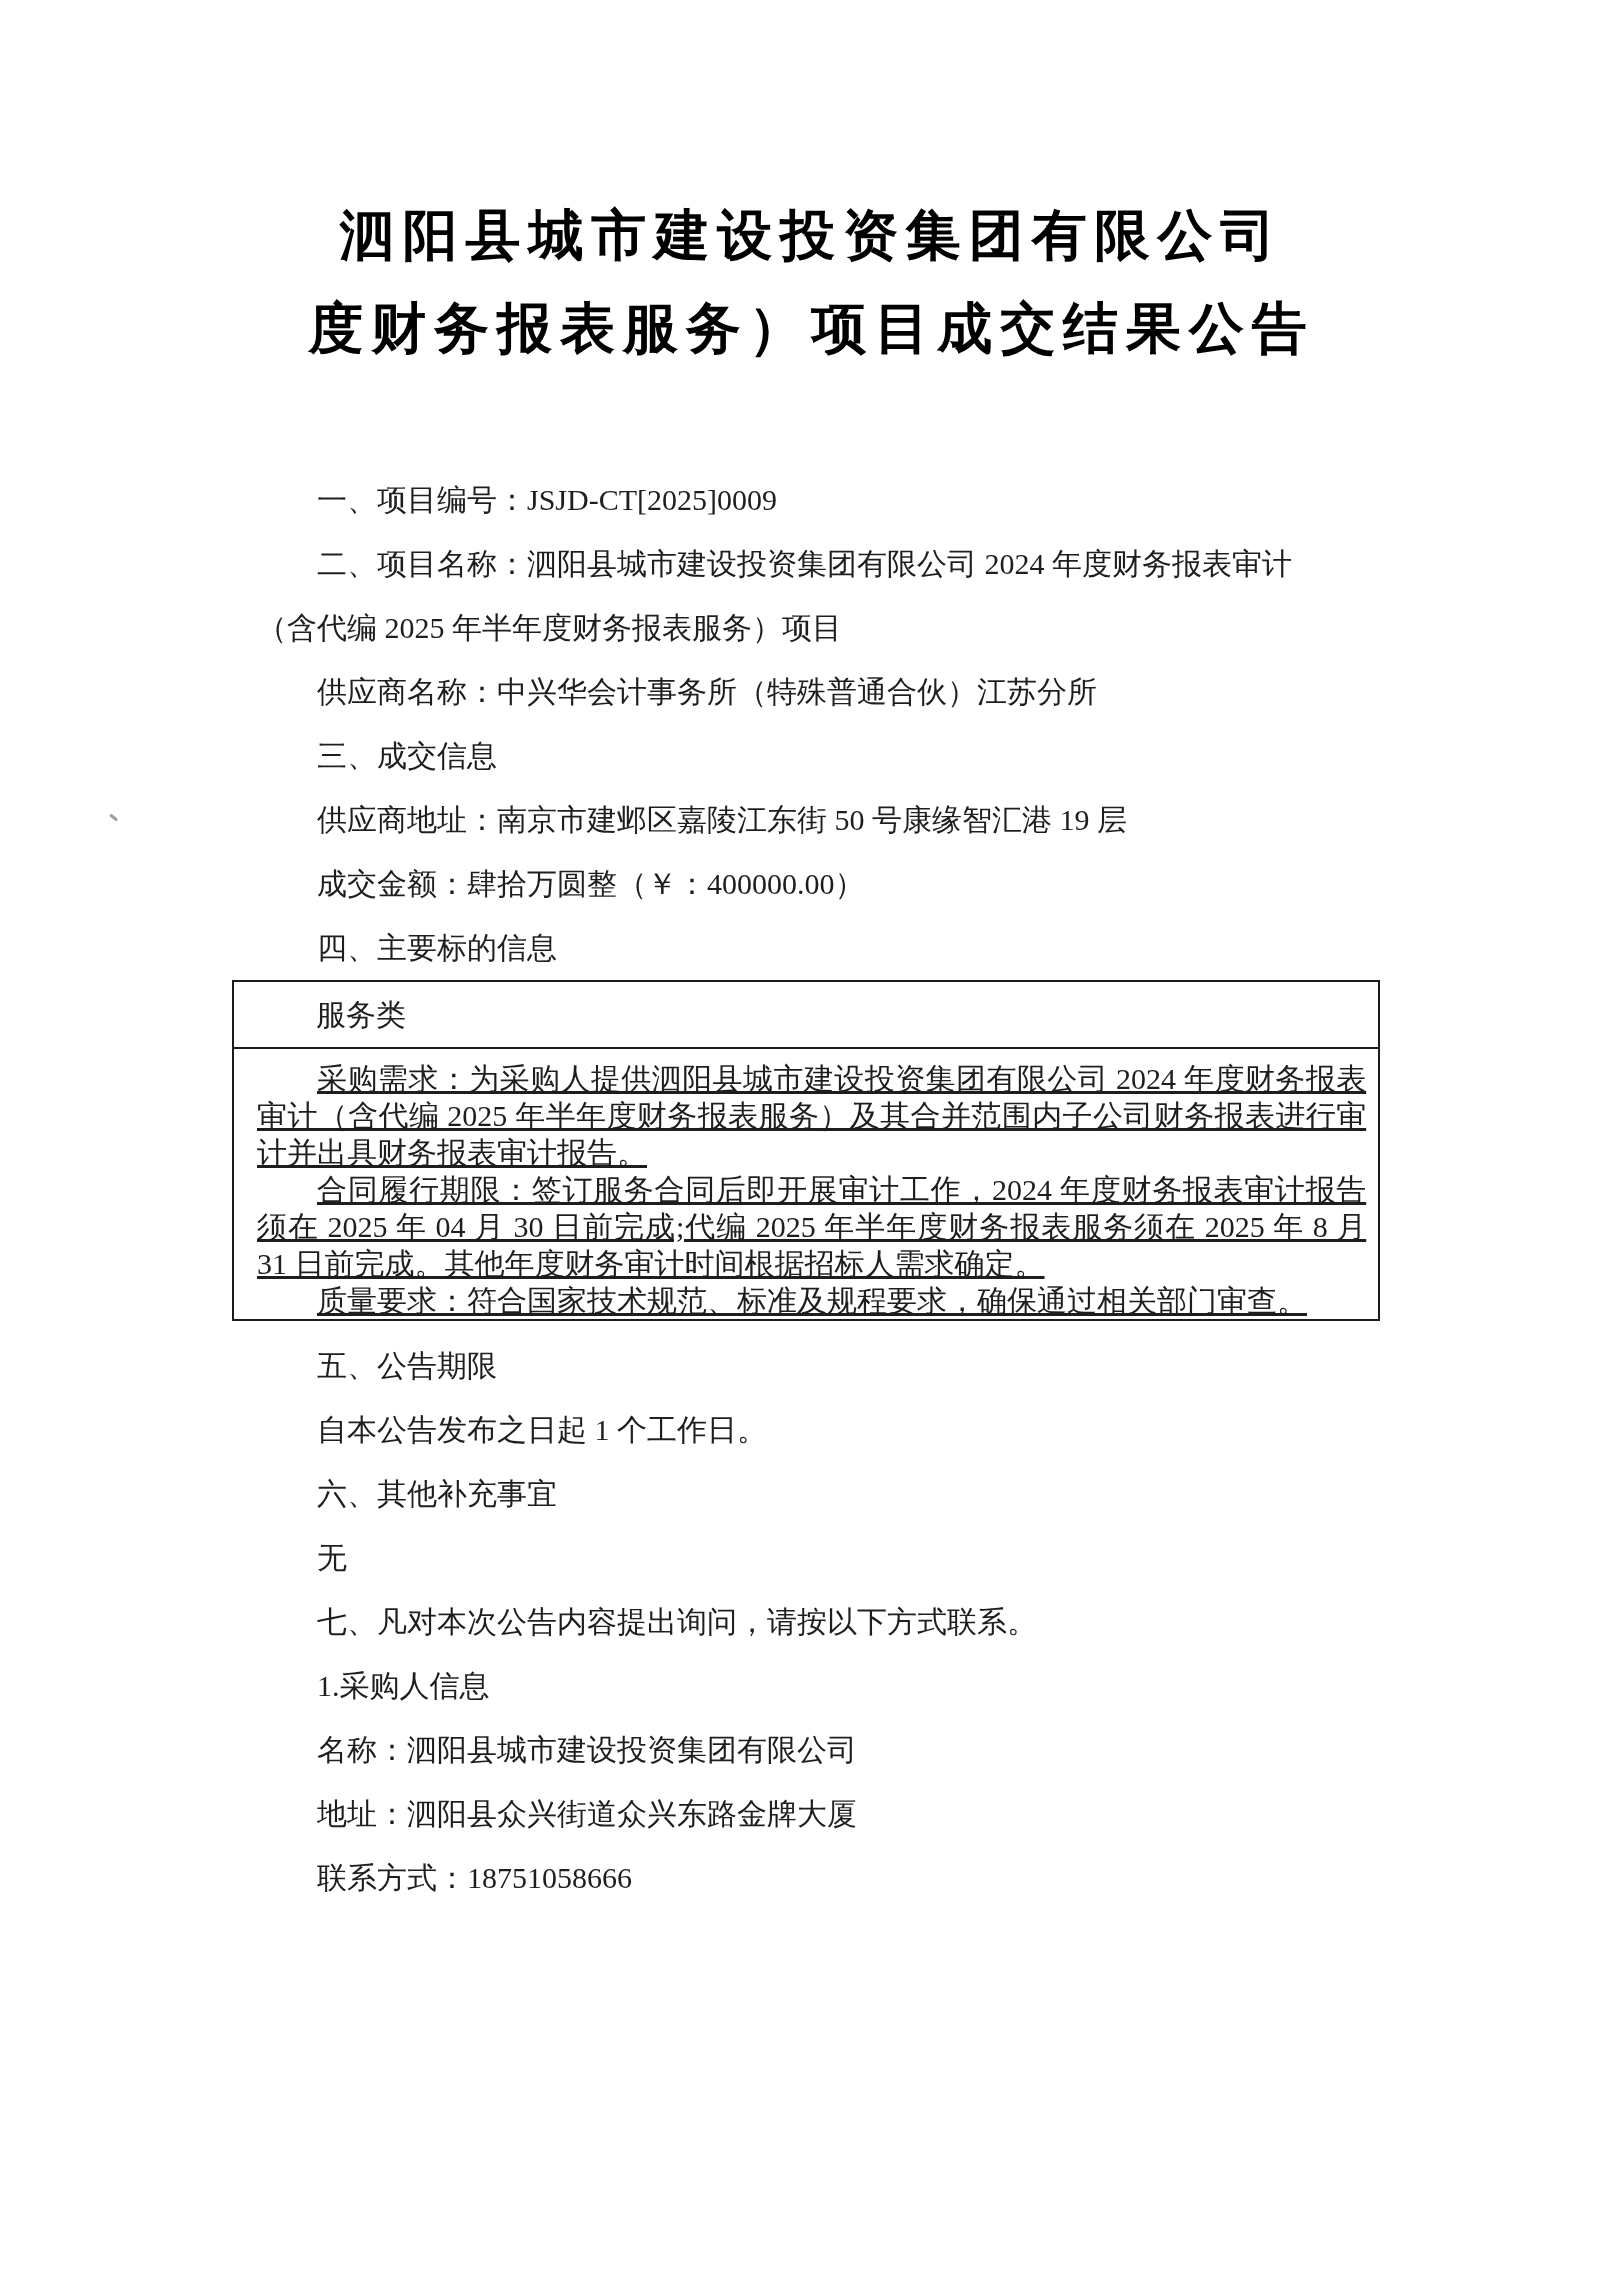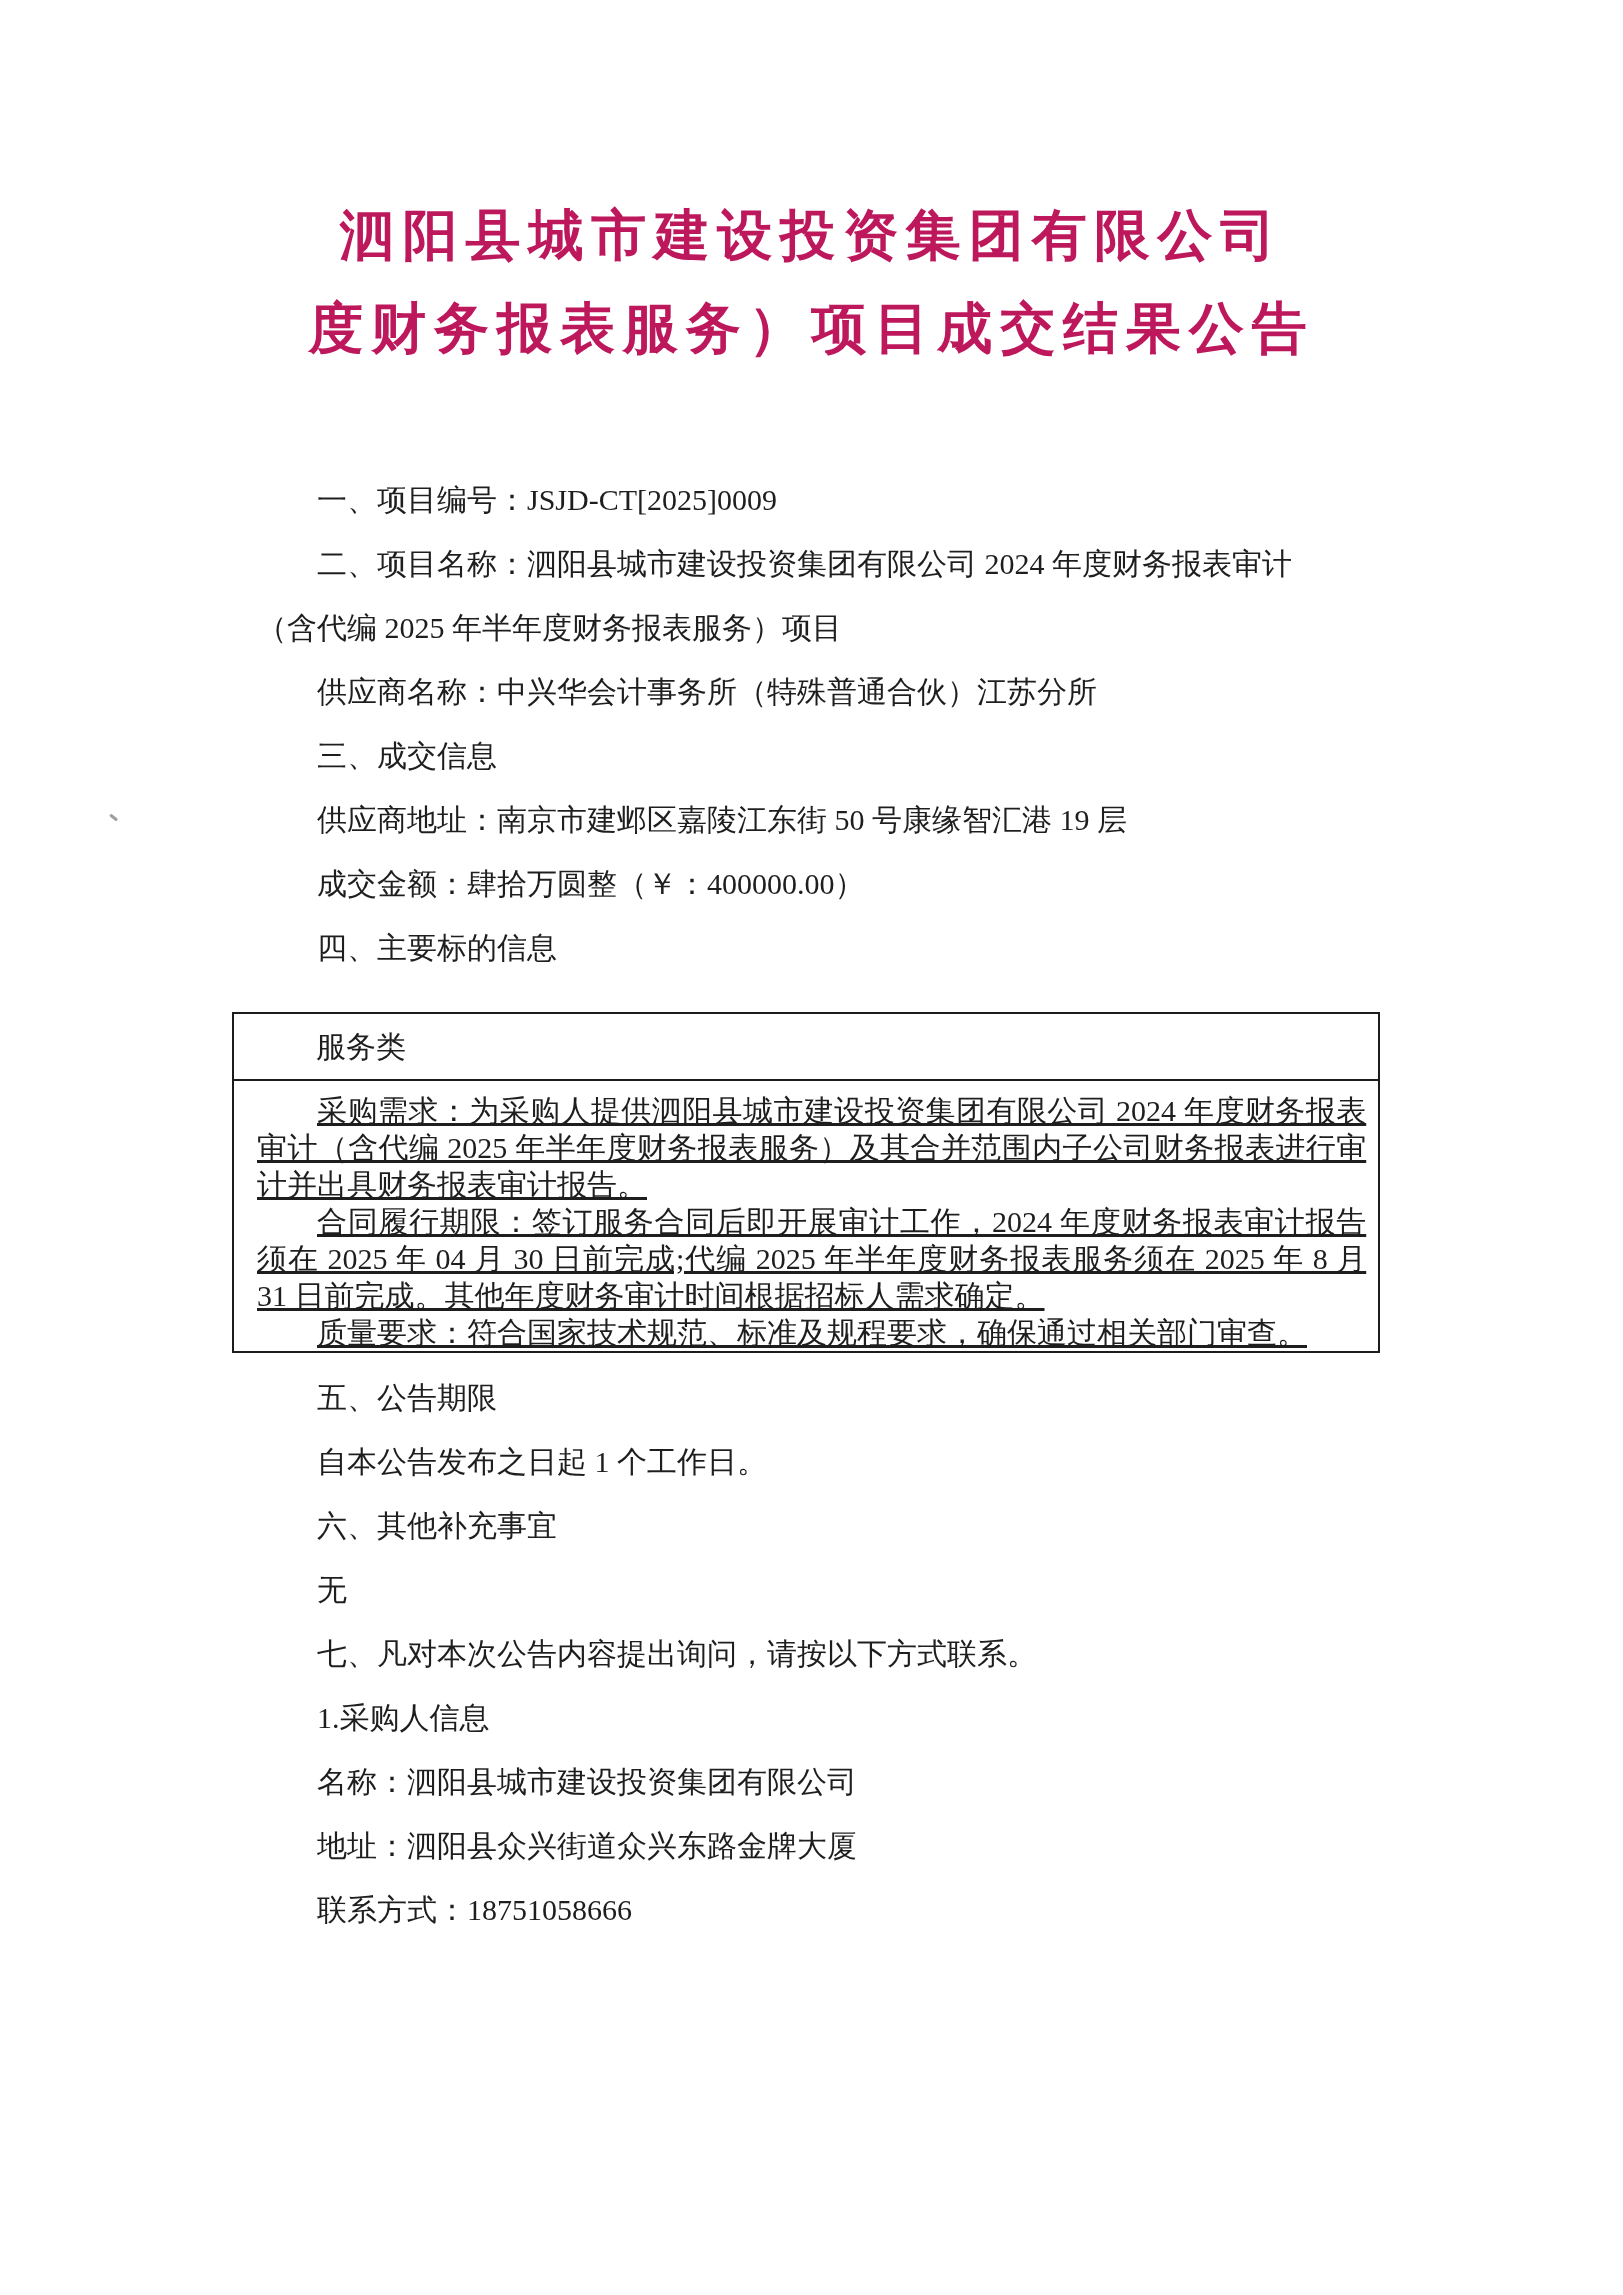--- a/index.html
+++ b/index.html
@@ -16,21 +16,21 @@
   .title-block {
     position: absolute;
     top: 189px;
     left: 0;
     width: 100%;
     text-align: center;
     font-size: 55px;
     font-weight: bold;
     line-height: 93px;
     letter-spacing: 7.9px;
-    color: #be185d;
+    color: #000000;
   }
   .body-block {
     position: absolute;
     top: 468px;
     left: 257px;
     width: 1123px;
     font-size: 30px;
     line-height: 64px;
     text-align: justify;
   }
@@ -40,21 +40,20 @@
   }
   .line.indent { padding-left: 60px; }
   .subject-table {
     box-sizing: border-box;
     margin-left: -25px;
     width: 1148px;
     border: 2px solid #1c1c1c;
     border-top-width: 2.6px;
     margin-bottom: 13px;
     background: #ffffff;
-    margin-top: 32px;
   }
   .subject-table .thead {
     height: 65px;
     line-height: 65px;
     padding-left: 82px;
     border-bottom: 2.6px solid #1c1c1c;
     white-space: nowrap;
   }
   .subject-table .tbody {
     padding: 10.5px 11.8px 0 23px;

